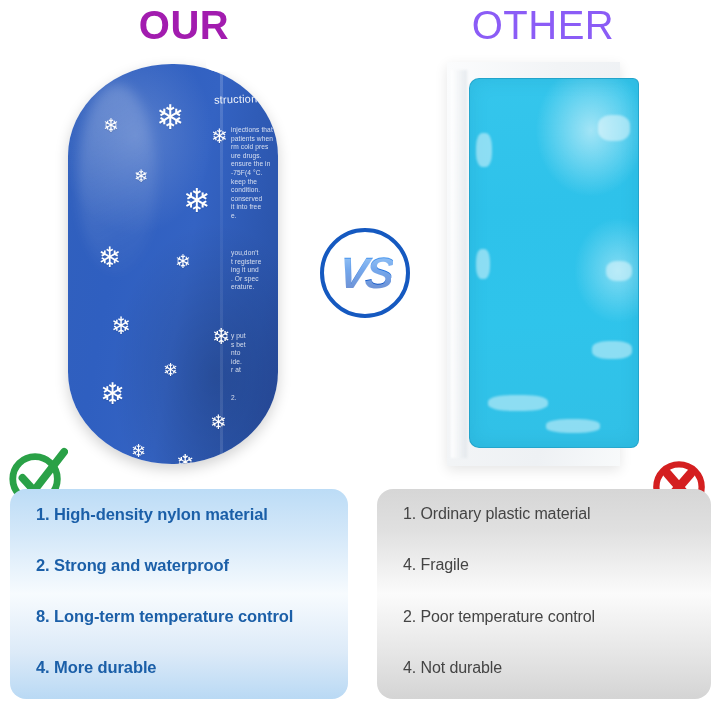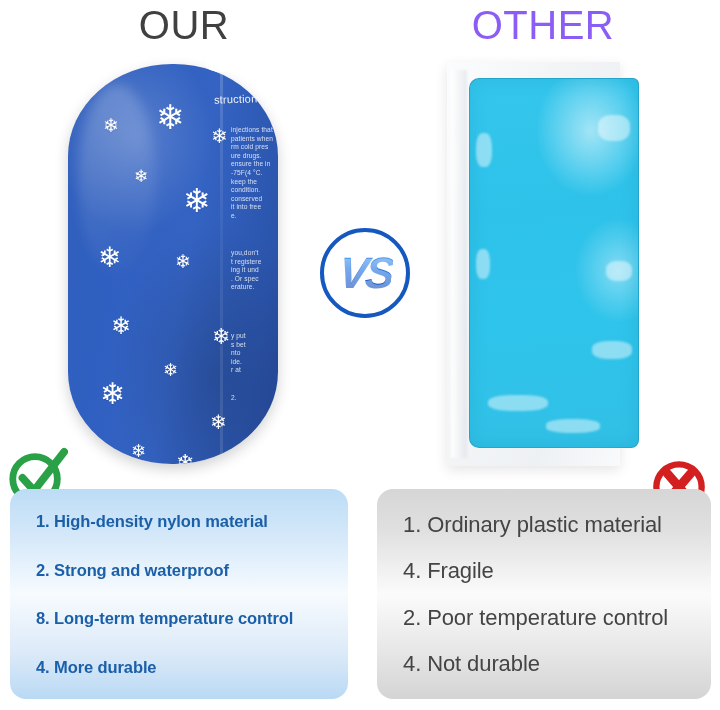--- a/index.html
+++ b/index.html
@@ -22,22 +22,22 @@
     top: 2px;
     font-size: 40px;
     line-height: 46px;
     letter-spacing: 0.5px;
     text-align: center;
     white-space: nowrap;
   }
   #heading-our {
     left: 58px;
     width: 252px;
-    font-weight: normal;
-    color: #404040;
+    font-weight: bold;
+    color: #a21caf;
   }
   #heading-other {
     left: 418px;
     width: 250px;
     font-weight: normal;
     color: #8b5cf6;
   }
 
   
   .stage {
@@ -188,21 +188,21 @@
   #verdict-good { left: 6px;  top: 396px; }
   #verdict-bad  { left: 650px; top: 408px; }
 
   
   .feature-box {
     position: absolute;
     top: 489px;
     height: 210px;
     border-radius: 16px;
     box-sizing: border-box;
-    padding: 23px 0 22px 26px;
+    padding: 16px 0 22px 26px;
     display: flex;
     flex-direction: column;
     justify-content: space-between;
   }
   #features-our {
     left: 10px;
     width: 338px;
     background: linear-gradient(to bottom, #bcdcf6 0%, #d4e8f9 22%, #f7fbfe 50%, #dceaf8 78%, #b9d9f4 100%);
   }
   #features-other {
@@ -213,21 +213,21 @@
   .feature-item {
     white-space: nowrap;
   }
   #features-our .feature-item {
     font-size: 16.5px;
     font-weight: bold;
     color: #1b5fa8;
     letter-spacing: -0.1px;
   }
   #features-other .feature-item {
-    font-size: 22px;
+    font-size: 16px;
     font-weight: normal;
     color: #444444;
     letter-spacing: -0.1px;
   }
 </style>
 </head>
 <body>
 
 <div class="heading" id="heading-our">OUR</div>
 

